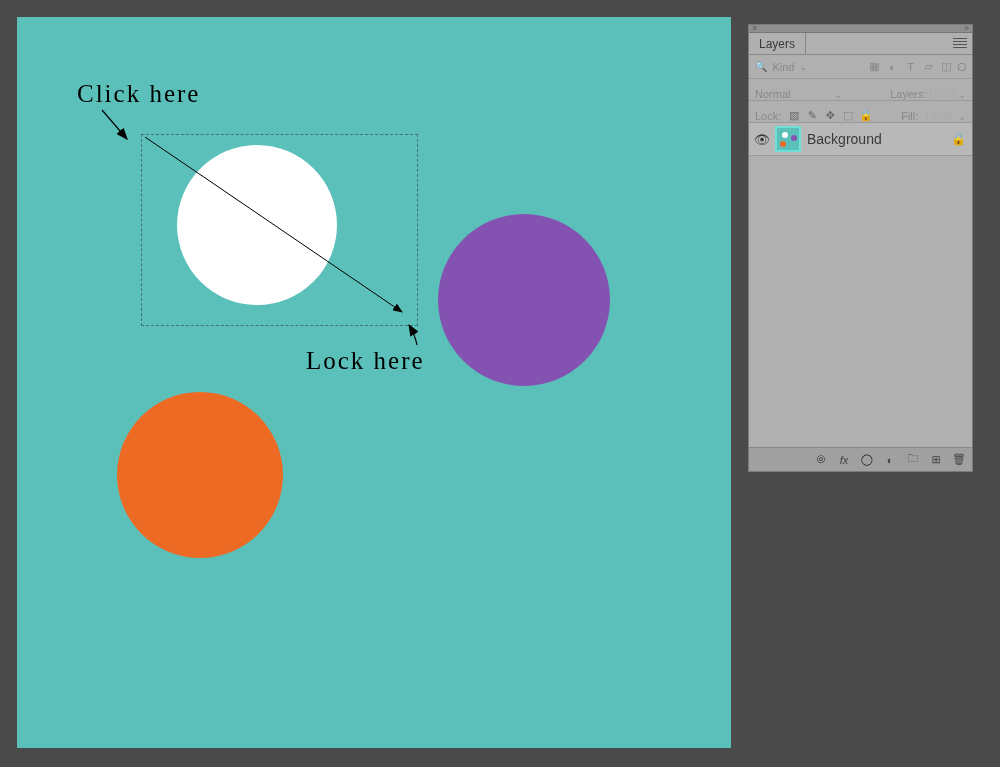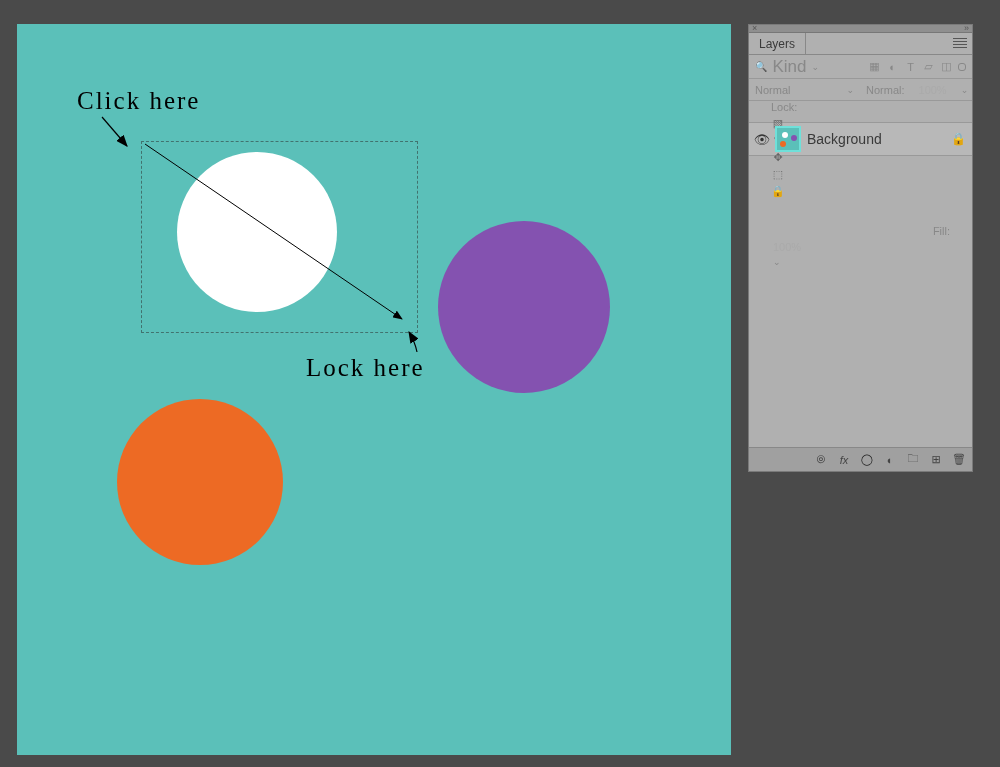--- a/index.html
+++ b/index.html
@@ -11,21 +11,21 @@
       width: 1000px;
       height: 767px;
       background: #4a4a4a;
       font-family: Arial, Helvetica, sans-serif;
       position: relative;
       overflow: hidden;
     }
     .canvas {
       position: absolute;
       left: 17px;
-      top: 24px;
+      top: 17px;
       width: 714px;
       height: 731px;
       background: #5bc0b9;
     }
     .circle {
       position: absolute;
       border-radius: 50%;
     }
     .circle-white {
       width: 160px;
@@ -147,47 +147,46 @@
       height: 24px;
       display: flex;
       align-items: center;
       padding: 0 6px;
       gap: 5px;
       border-bottom: 1px solid #999;
       color: #888;
     }
     .filter-kind {
       flex: 0 0 auto;
-      font-size: 17px;
+      font-size: 11px;
       color: #888;
     }
     .filter-chev {
       font-size: 9px;
       margin-right: auto;
       color: #888;
     }
     .filter-icon {
       width: 13px;
       height: 13px;
       display: inline-flex;
       align-items: center;
       justify-content: center;
       font-size: 11px;
       color: #888;
       cursor: pointer;
     }
     .blend-row {
       height: 22px;
       display: flex;
-      align-items: center;
+      align-items: flex-end;
       padding: 0 6px;
       border-bottom: 1px solid #999;
       color: #888;
       font-size: 11px;
-      gap: 12px;
     }
     .blend-select {
       color: #888;
     }
     .blend-chev {
       font-size: 9px;
       margin-left: 44px;
       color: #888;
     }
     .opacity-label {
@@ -199,27 +198,26 @@
       color: #aaa;
     }
     .opacity-chev {
       font-size: 9px;
       margin-left: 2px;
       color: #888;
     }
     .lock-row {
       height: 22px;
       display: flex;
-      align-items: flex-start;
-      padding: 0 22px;
+      align-items: flex-end;
+      padding: 0 6px;
       gap: 4px;
       border-bottom: 1px solid #999;
       color: #888;
       font-size: 11px;
-      flex-direction: column;
     }
     .lock-label {
       color: #888;
       margin-right: 2px;
     }
     .lock-icon {
       width: 14px;
       height: 14px;
       display: inline-flex;
       align-items: center;
@@ -378,21 +376,21 @@
     <span class="filter-icon">▦</span>
     <span class="filter-icon">◐</span>
     <span class="filter-icon">T</span>
     <span class="filter-icon">▱</span>
     <span class="filter-icon">◫</span>
     <span class="filter-icon" style="border:1px solid #888;border-radius:3px;width:8px;height:8px;"></span>
   </div>
   <div class="blend-row">
     <span class="blend-select">Normal</span>
     <span class="blend-chev">⌄</span>
-    <span class="opacity-label">Normal:</span>
+    <span class="opacity-label">Layers:</span>
     <span class="opacity-value">100%</span>
     <span class="opacity-chev">⌄</span>
   </div>
   <div class="lock-row">
     <span class="lock-label">Lock:</span>
     <span class="lock-icon">▧</span>
     <span class="lock-icon">✎</span>
     <span class="lock-icon">✥</span>
     <span class="lock-icon">⬚</span>
     <span class="lock-icon">🔒</span>

